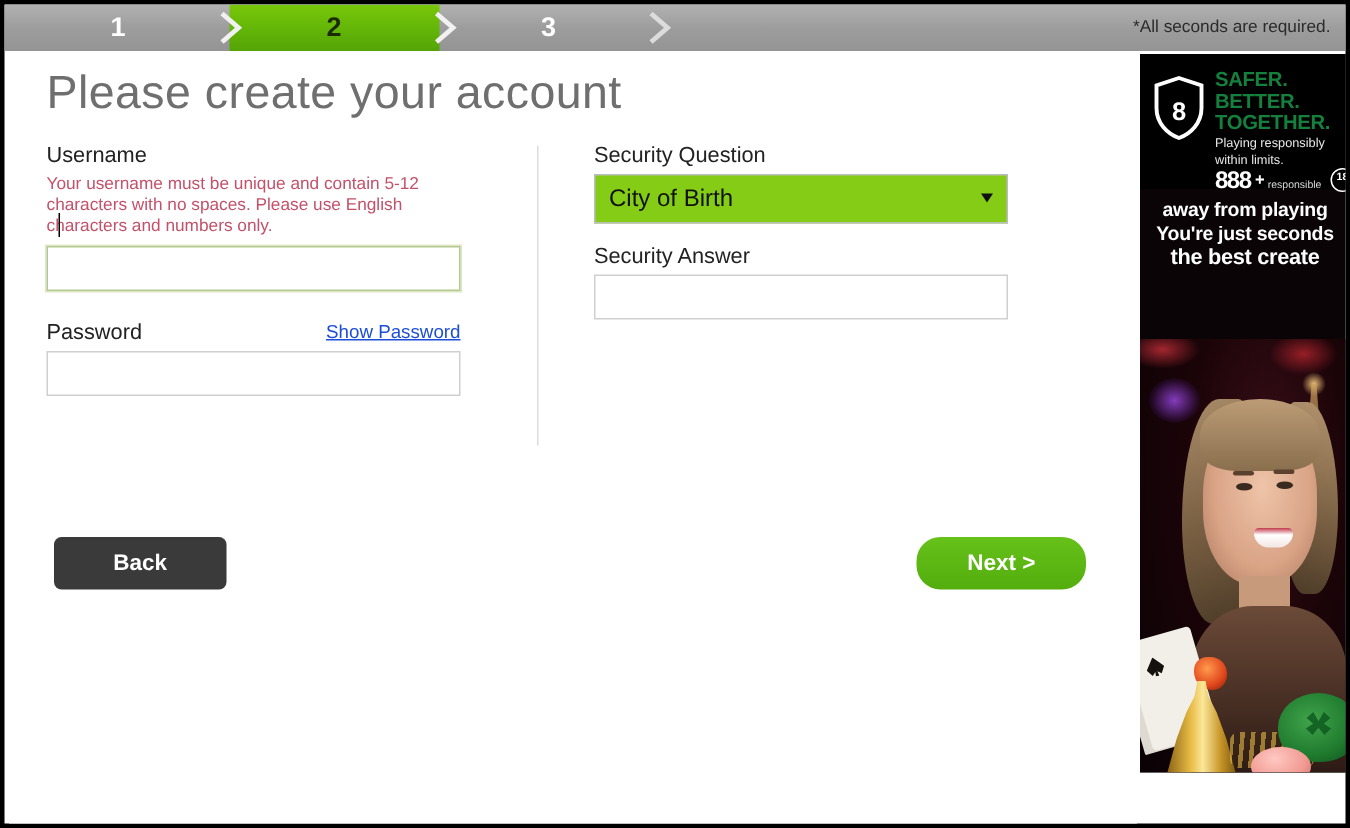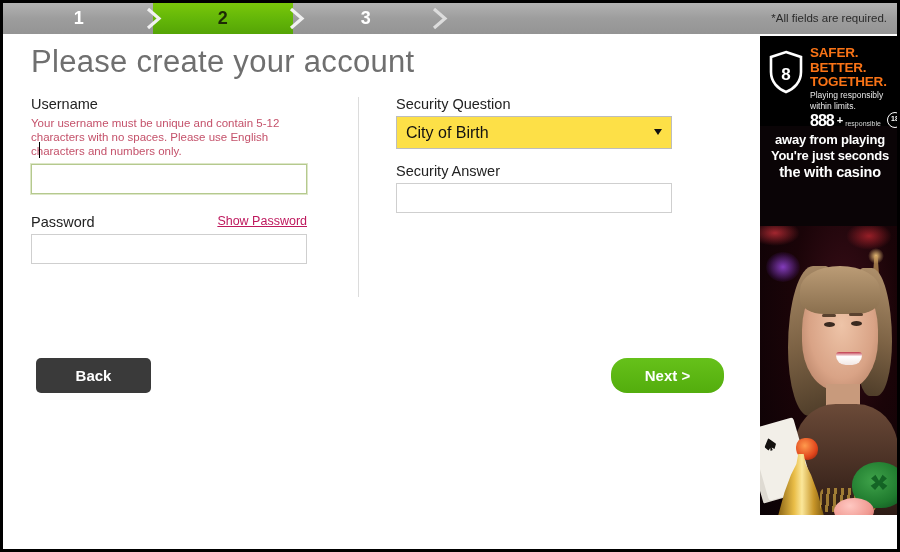--- a/index.html
+++ b/index.html
@@ -148,35 +148,35 @@
     position: relative;
     margin-top: 20px;
     width: 276px;
     height: 20px;
   }
   .show-pw {
     position: absolute;
     right: 0;
     top: 0;
     font-size: 12.5px;
-    color: #be185d;
+    color: #1d4ed8;
     text-decoration: underline;
     cursor: pointer;
   }
   .select-wrap {
     position: relative;
     width: 276px;
     height: 33px;
   }
   .select-box {
     width: 276px;
     height: 33px;
     box-sizing: border-box;
     border: 1px solid #bdbdbd;
-    background: #fde047;
+    background: #84cc16;
     font-size: 16px;
     color: #111111;
     padding: 5px 26px 5px 9px;
     line-height: 21px;
     font-family: "Liberation Sans", sans-serif;
   }
   .select-arrow {
     position: absolute;
     right: 10px;
     top: 13px;
@@ -240,21 +240,21 @@
     position: absolute;
     left: 8px;
     top: 14px;
     width: 36px;
     height: 44px;
   }
   .promo-slogan {
     position: absolute;
     left: 50px;
     top: 10px;
-    color: #f97316;
+    color: #15803d;
     font-size: 13.5px;
     font-weight: bold;
     line-height: 14.5px;
     letter-spacing: -0.2px;
   }
   .promo-sub {
     position: absolute;
     left: 50px;
     top: 54px;
     color: #e8e8e8;
@@ -476,21 +476,21 @@
       <svg viewBox="0 0 23 23" width="23" height="23">
           <path d="M5 2 L16 11.5 L5 21" fill="none" stroke="#f1f1f1" stroke-width="3.2" stroke-linejoin="miter"></path>
         </svg>
     </div>
     <div class="chev" style="left:426px;">
       <svg viewBox="0 0 23 23" width="23" height="23">
           <path d="M5 2 L16 11.5 L5 21" fill="none" stroke="#dcdcdc" stroke-width="3.2" stroke-linejoin="miter"></path>
         </svg>
     </div>
 
-    <div class="required-note">*All fields are required.</div>
+    <div class="required-note">*All seconds are required.</div>
   </div>
 
   <div class="content">
 
     <div class="page-title">Please create your account</div>
 
     <div class="divider"></div>
 
     <div class="col-left">
       <label class="field-label">Username</label>
@@ -543,21 +543,21 @@
         <span class="lbl-888">888</span>
         <span class="lbl-888" style="font-size:11px;">+</span>
         <span class="lbl-resp">responsible</span>
         <span class="badge18">18</span>
       </div>
     </div>
 
     <div class="promo-headline">
       <span class="l1">away from playing</span>
       <span class="l1">You're just seconds</span>
-      <span class="l2">the with casino</span>
+      <span class="l2">the best create</span>
     </div>
 
     <div class="promo-art">
       <div class="art-glow-red-l"></div>
       <div class="art-glow-red-r"></div>
       <div class="art-glow-purple"></div>
       <div class="art-tower-glow"></div>
       <div class="art-tower"></div>
       <div class="art-hair-l"></div>
       <div class="art-hair-r"></div>

